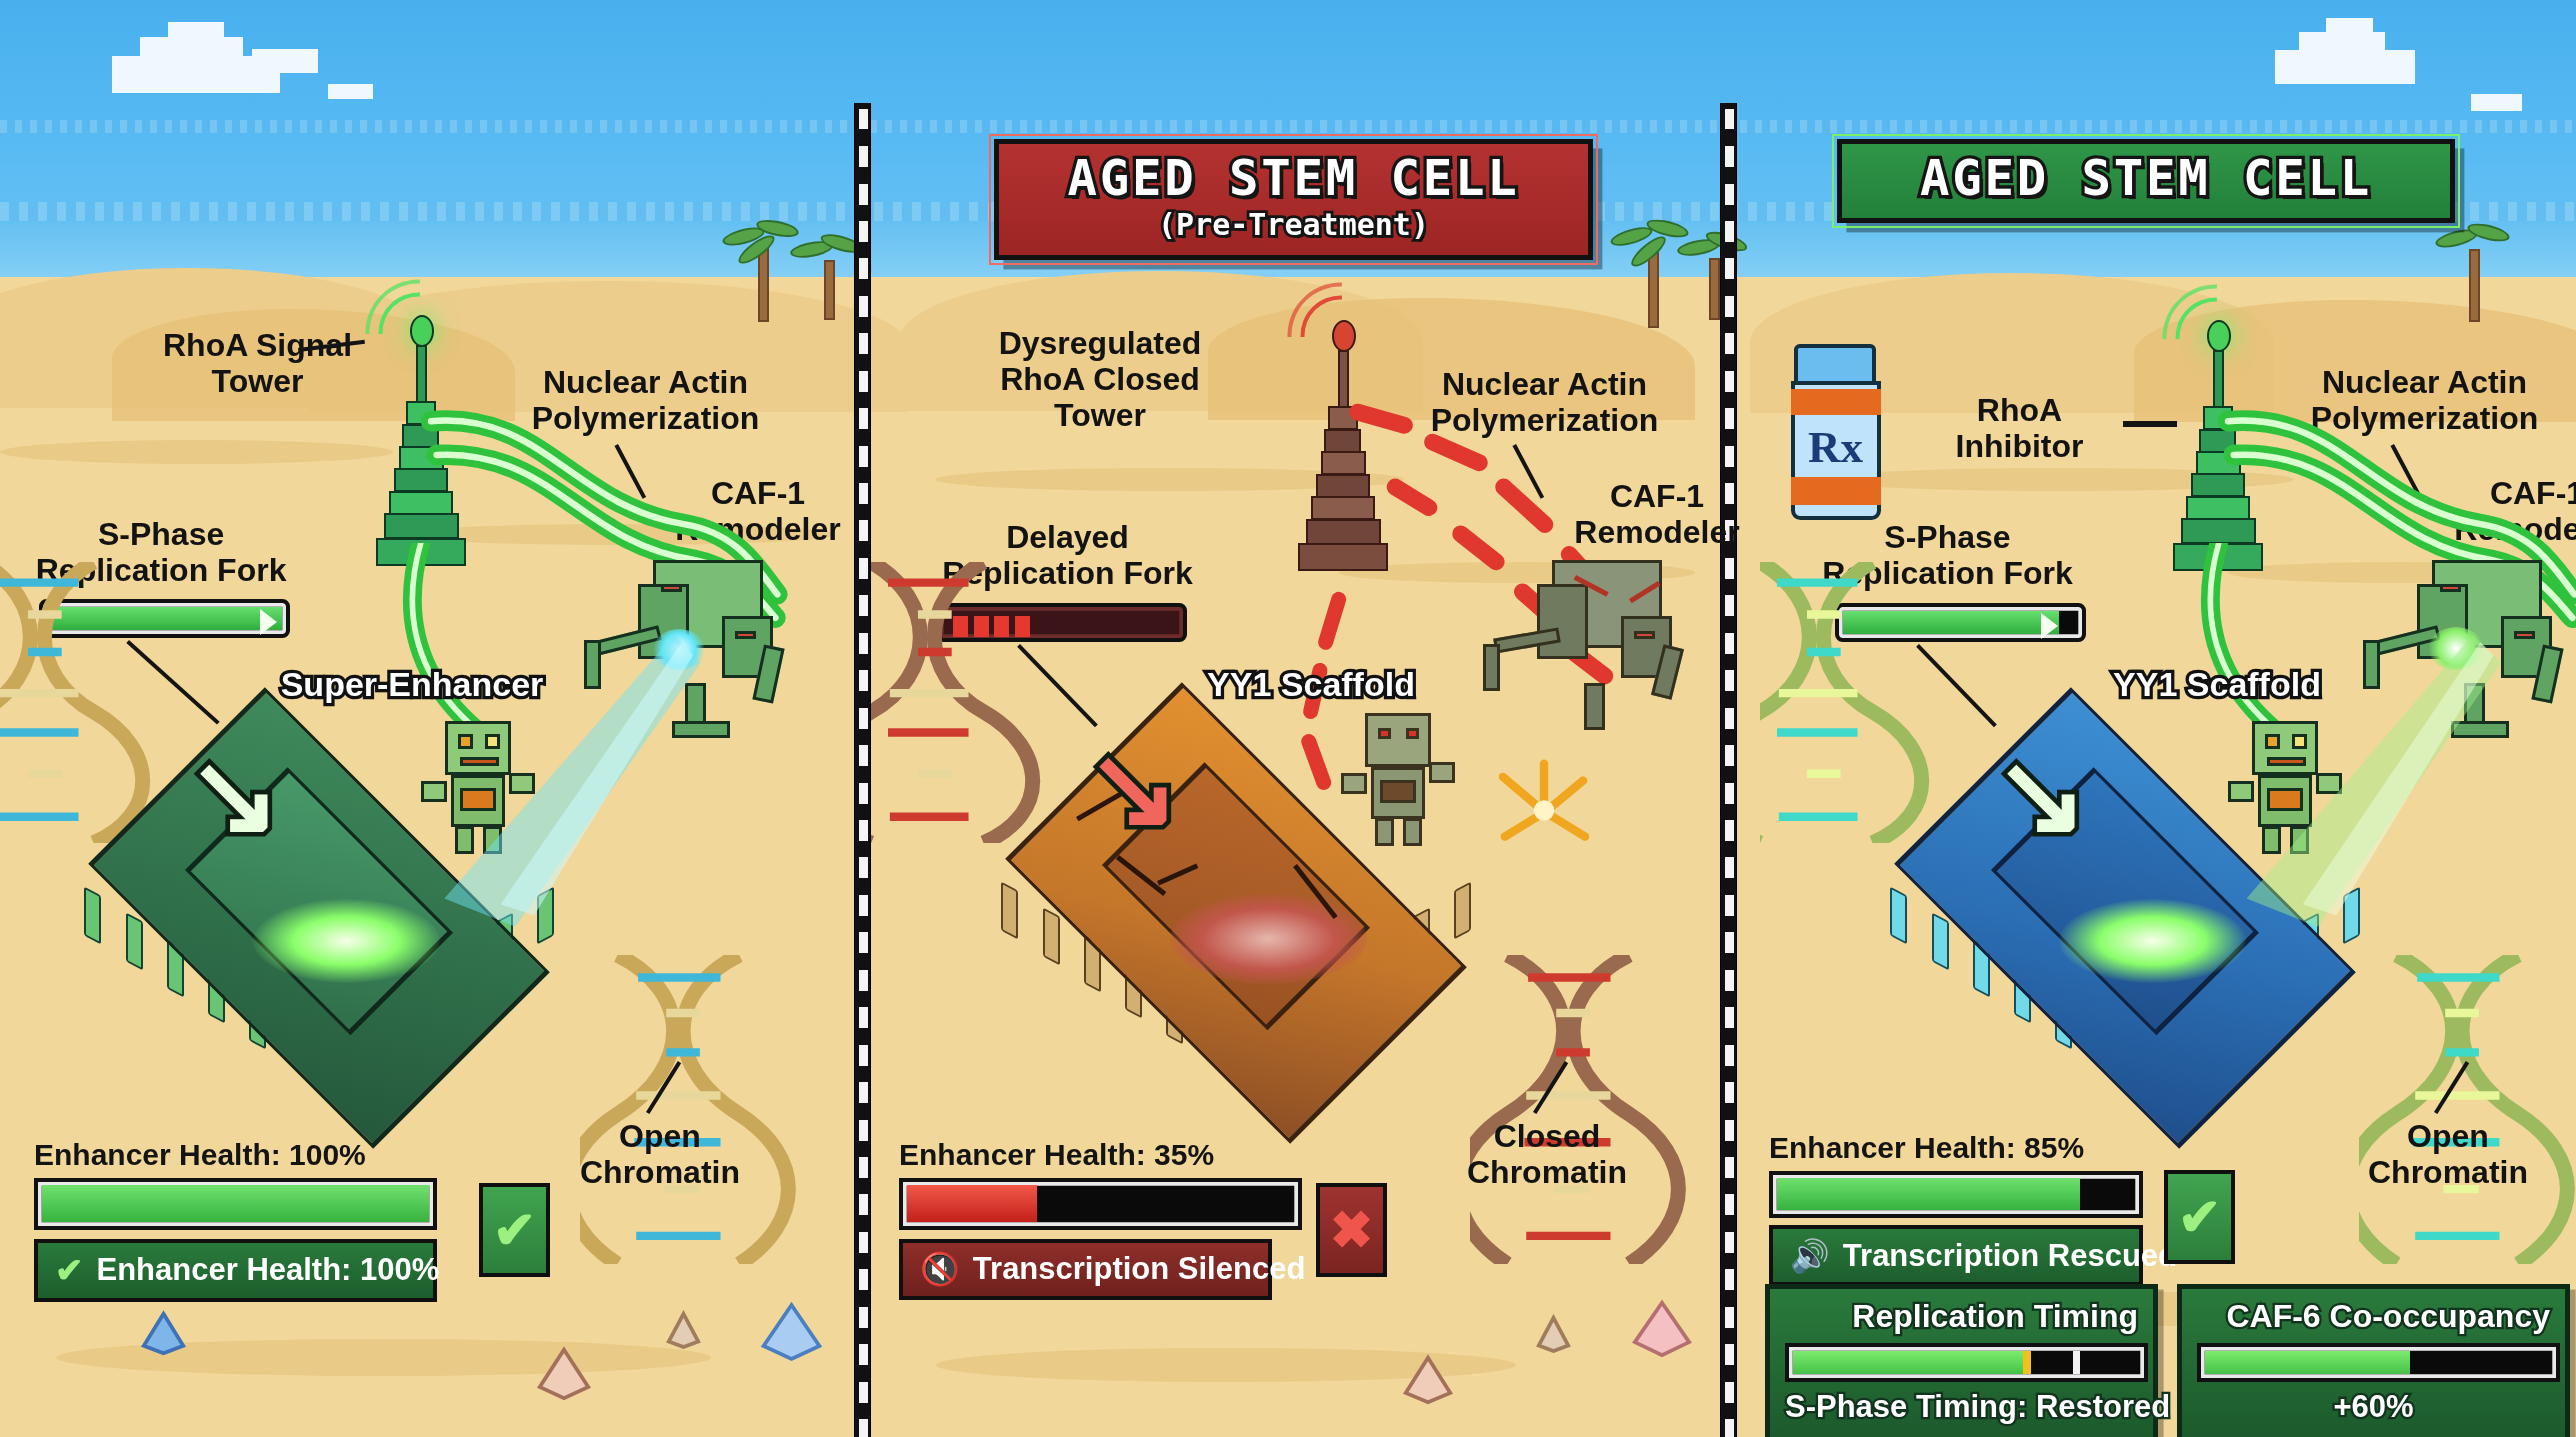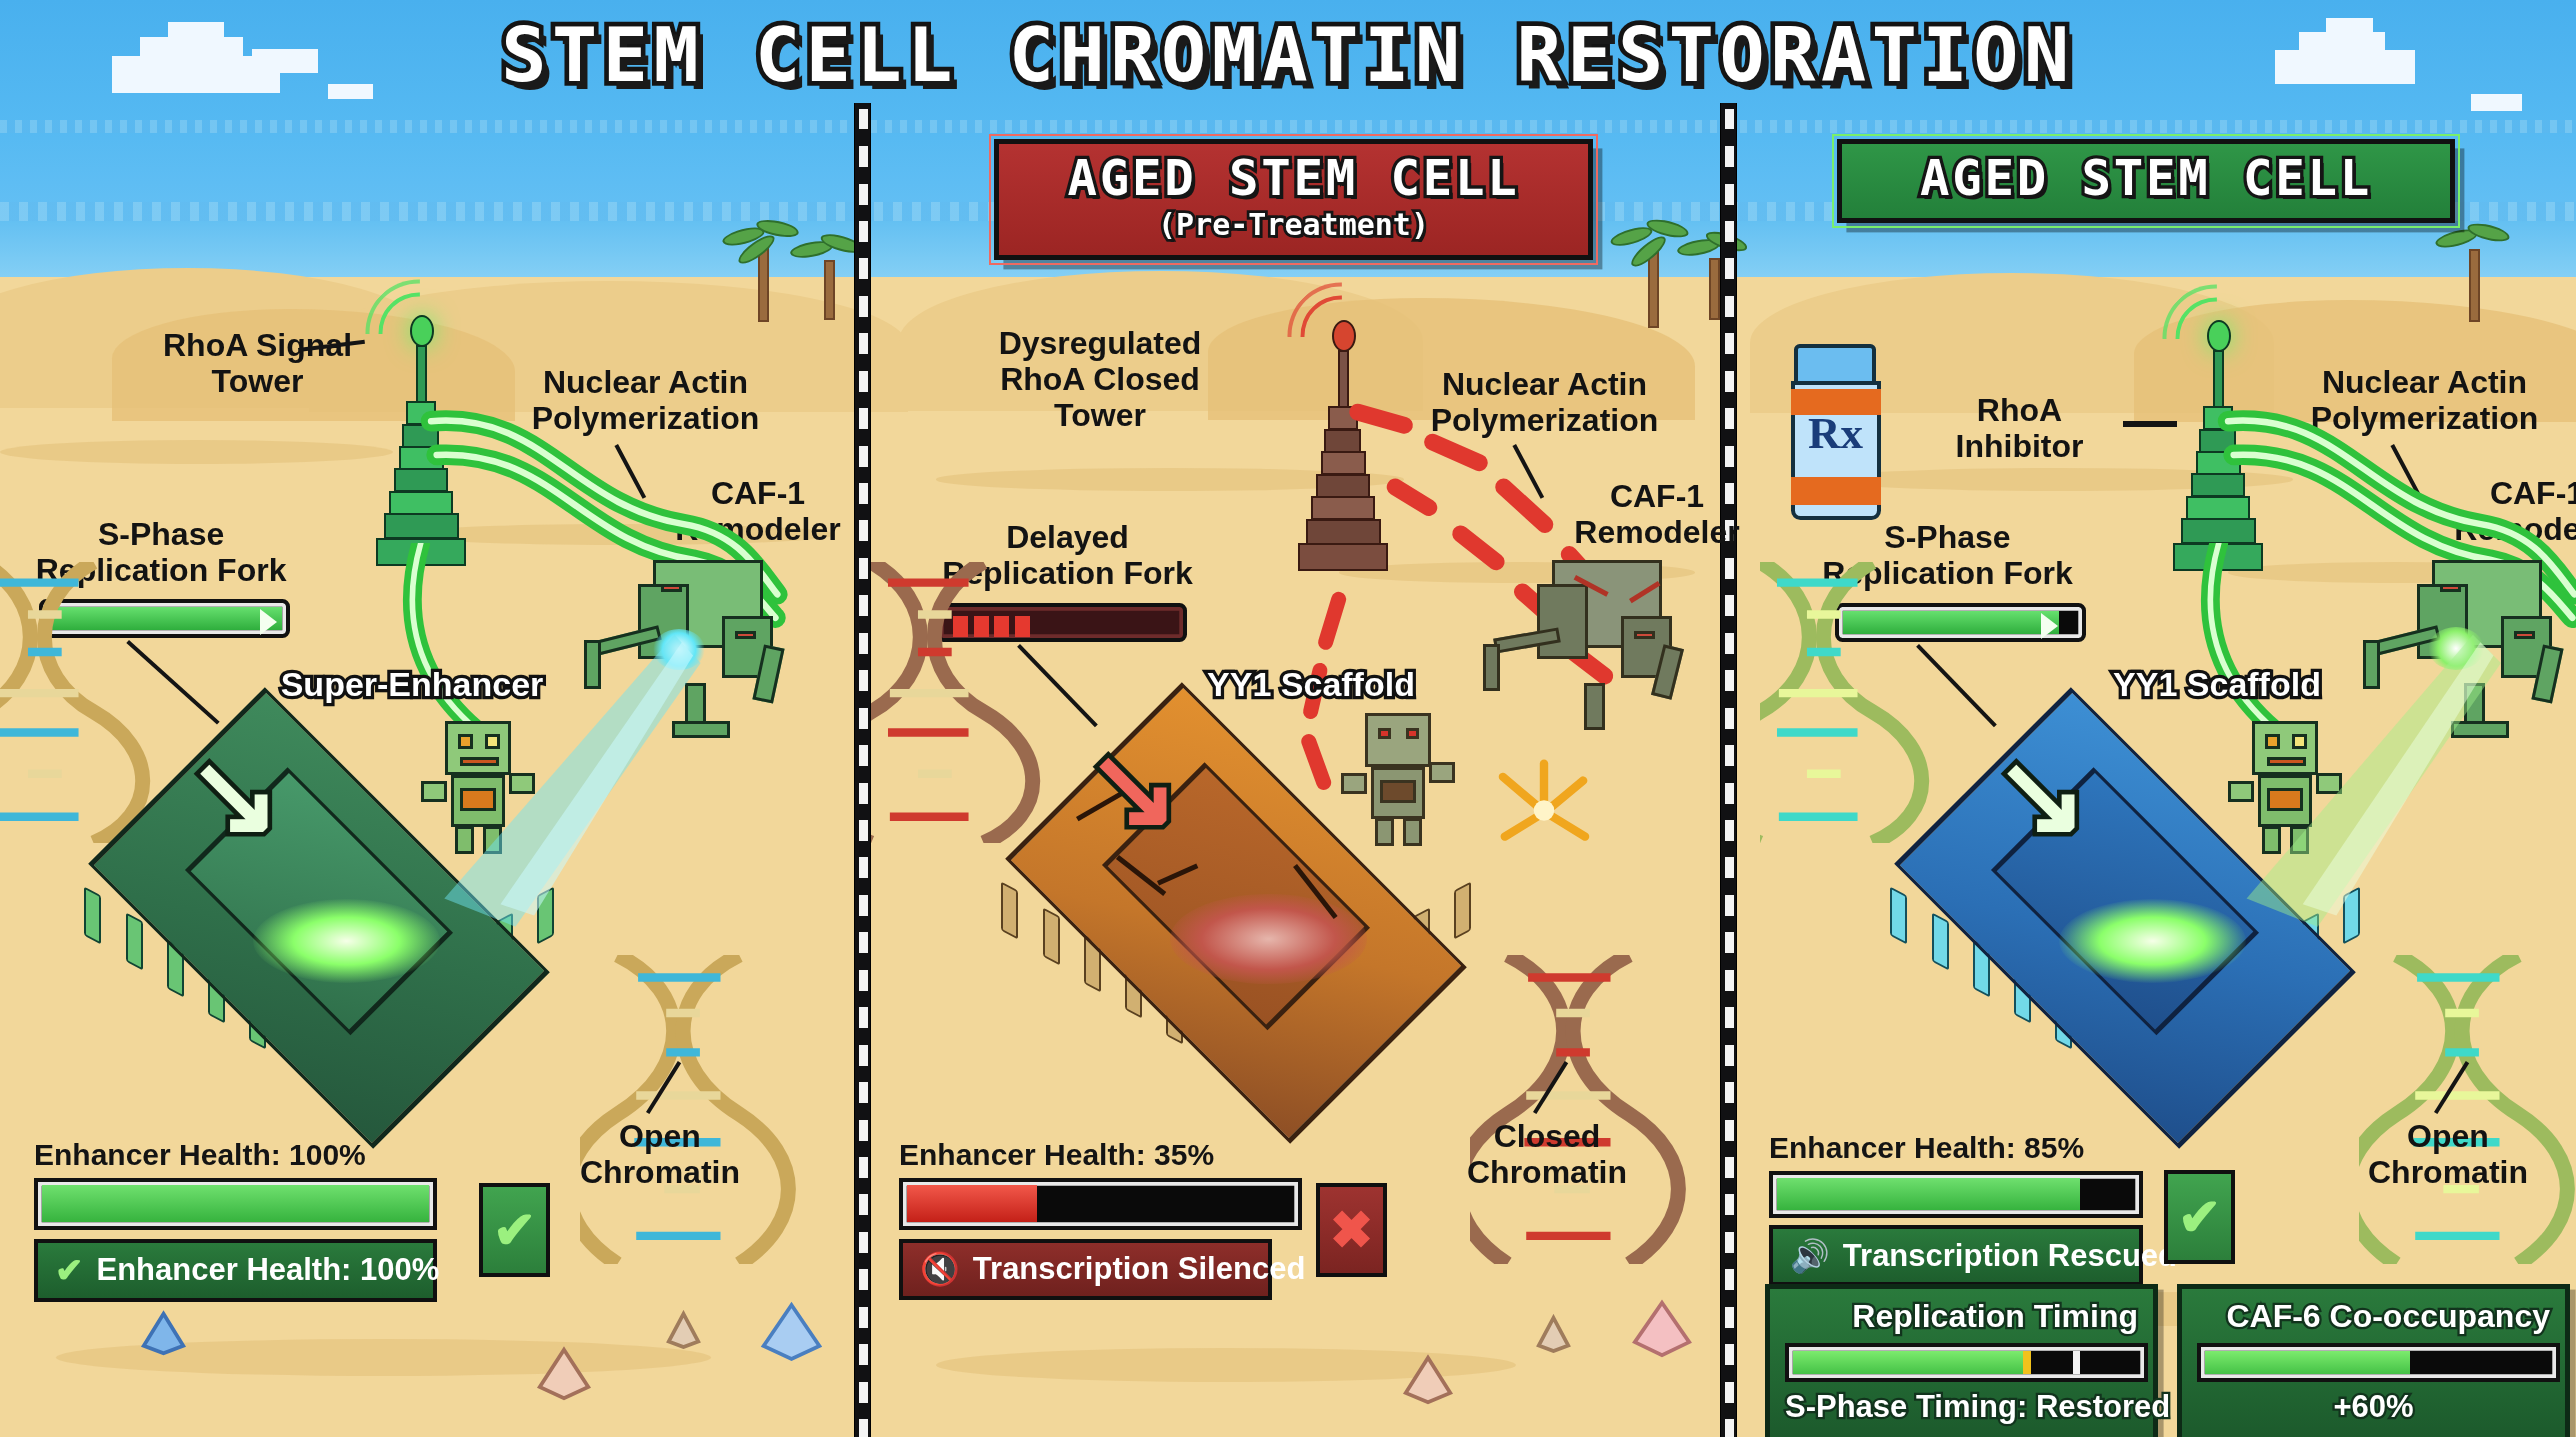--- a/index.html
+++ b/index.html
@@ -198,21 +198,20 @@
     <div class="trunk" style="left:17px;top:24px;height:62px;"></div>
     <div class="frond" style="left:-15px;top:5.6px;transform:rotate(-14deg);"></div>
     <div class="frond" style="left:13px;top:0px;transform:rotate(14deg);"></div>
   </div>
   <div class="palm" style="left:2452px;top:225px;">
     <div class="trunk" style="left:17px;top:24px;height:73px;"></div>
     <div class="frond" style="left:-17px;top:5.6px;transform:rotate(-18deg);"></div>
     <div class="frond" style="left:15px;top:0px;transform:rotate(10deg);"></div>
   </div>
 
-  <div class="title">STEM CELL CHROMATIN RESTORATION</div>
 
   <div class="divider" id="div1" style="left: 854px;">
       <i class="dash" style="top:5.6px"></i>
       <i class="dash" style="top:43px"></i>
       <i class="dash" style="top:81px"></i>
       <i class="dash" style="top:118px"></i>
       <i class="dash" style="top:155px"></i>
       <i class="dash" style="top:193px"></i>
       <i class="dash" style="top:230px"></i>
       <i class="dash" style="top:268px"></i>
@@ -631,21 +630,21 @@
 
   <div class="badge badge-green" style="left:1837px;top:139px;width:618px;">
     <div class="b1">AGED STEM CELL</div>
   </div>
 
   <div class="pillbottle" style="left:1783px;top:344px;width:112px;height:178px;">
     <div style="position:absolute;left:11.2px;top:0;width:82px;height:41px;background:#6bbdf0;border:4.7px solid #14303f;border-radius:5.6px 5.6px 0 0;"></div>
     <div style="position:absolute;left:7.5px;top:37px;width:90px;height:139px;background:#bfe3fa;border:4.7px solid #14303f;border-radius:0 0 9.4px 9.4px;"></div>
     <div style="position:absolute;left:7.5px;top:45px;width:90px;height:26px;background:#e56a1f;"></div>
     <div style="position:absolute;left:7.5px;top:133px;width:90px;height:28px;background:#e56a1f;"></div>
-    <div style="position:absolute;left:17px;top:63px;width:71px;text-align:center;font-size:45px;font-weight:bold;color:#1a3d7a;font-family:'Liberation Serif',serif;">Rx</div>
+    <div style="position:absolute;left:17px;top:77px;width:71px;text-align:center;font-size:45px;font-weight:bold;color:#1a3d7a;font-family:'Liberation Serif',serif;">Rx</div>
   </div>
 
   <div class="lbl" style="left:1921px;top:393px;width:197px;">RhoA
 Inhibitor</div>
   <div class="leader" style="left:2123px;top:421px;width:54px;height:5.6px;"></div>
 
   <div class="tower" style="left:2162px;top:305px;width:112px;height:309px;">
     <div class="knob" style="left:45px;top:15px;background:#49d05a;box-shadow:0 0 24px #6cf06c;"></div>
     <div class="mast" style="left:51px;top:45px;height:60px;background:#2f9a55;"></div>
     <div class="seg" style="left:41px;top:101px;width:30px;height:24px;background:#3fbf63;"></div>

